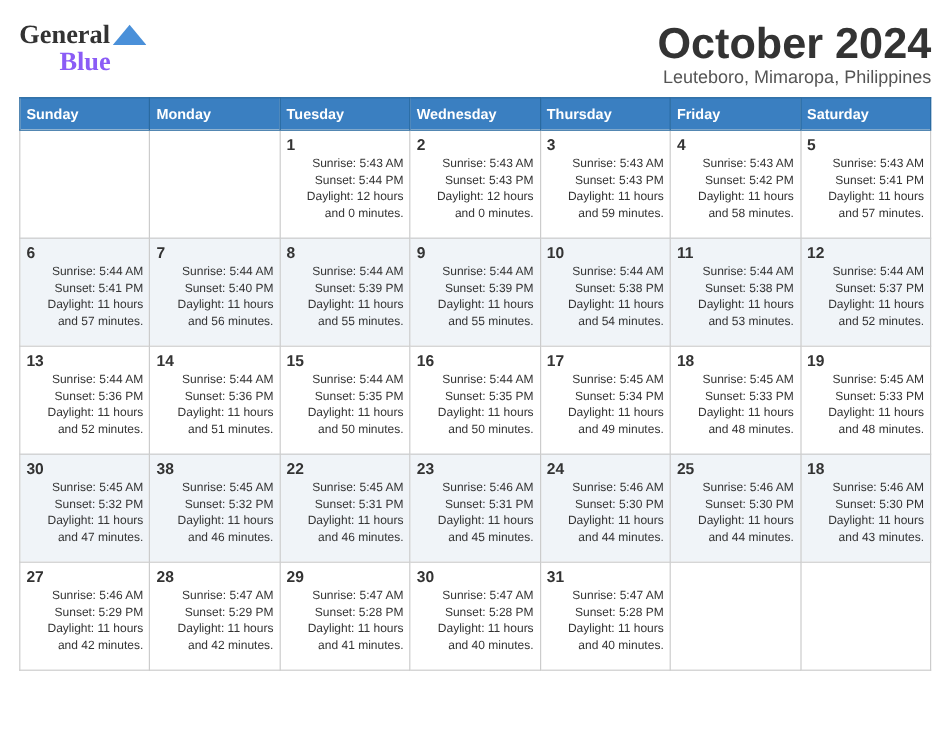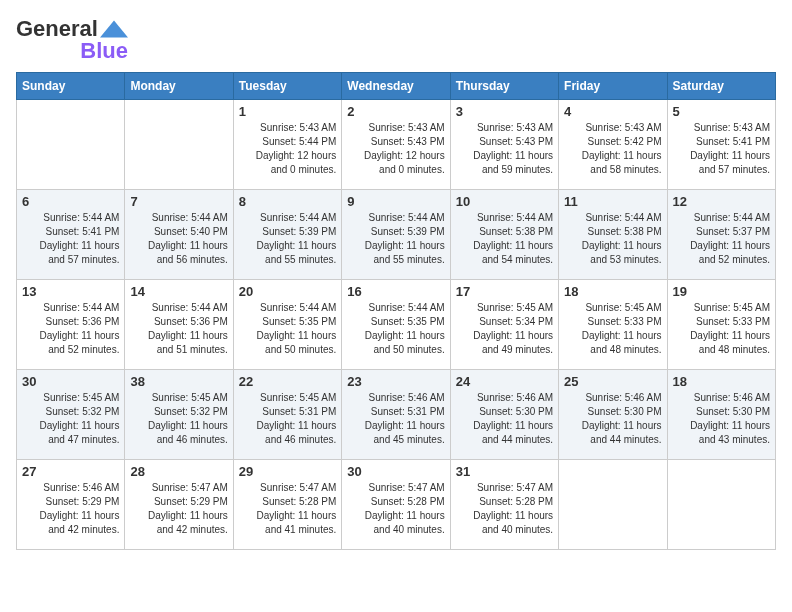--- a/index.html
+++ b/index.html
@@ -12,21 +12,22 @@
     }
     .header {
       display: flex;
       align-items: flex-start;
       justify-content: space-between;
       margin-bottom: 8px;
     }
     .logo {
       display: flex;
       flex-direction: column;
-      align-items: flex-end;
+      align-items: center;
+      font-family: Liberation Serif, serif;
     }
     .logo-arrow {
       width: 24px;
       height: 14px;
       margin-left: 52px;
       margin-top: -4px;
     }
     .title-section {
       text-align: right;
     }
@@ -95,20 +96,24 @@
 <div class="header">
   <div class="logo">
     <div style="display:flex; align-items:center;">
       <span style="font-size:22px; font-weight:bold; color:#333;">General</span>
       <svg class="logo-arrow" viewBox="0 0 30 18" style="margin-left:2px; margin-top:0px; width:28px; height:18px;">
         <polygon points="0,18 15,0 30,18" fill="#4a90d9"></polygon>
       </svg>
     </div>
     <span style="font-size:22px; font-weight:bold; color:#8b5cf6; margin-top:-4px; margin-left:4px;">Blue</span>
   </div>
+  <div class="title-section">
+    <div class="month-title">October 2024</div>
+    <div class="location">Leuteboro, Mimaropa, Philippines</div>
+  </div>
 </div>
 
 <table>
   <thead>
     <tr>
     <th>Sunday</th>
         <th>Monday</th>
         <th>Tuesday</th>
         <th>Wednesday</th>
         <th>Thursday</th>
@@ -174,21 +179,21 @@
       <tr>
         <td>
           <span class="day-num">13</span>
           <div class="day-info">Sunrise: 5:44 AM<br>Sunset: 5:36 PM<br>Daylight: 11 hours<br>and 52 minutes.</div>
         </td>
         <td>
           <span class="day-num">14</span>
           <div class="day-info">Sunrise: 5:44 AM<br>Sunset: 5:36 PM<br>Daylight: 11 hours<br>and 51 minutes.</div>
         </td>
         <td>
-          <span class="day-num">20</span>
+          <span class="day-num">15</span>
           <div class="day-info">Sunrise: 5:44 AM<br>Sunset: 5:35 PM<br>Daylight: 11 hours<br>and 50 minutes.</div>
         </td>
         <td>
           <span class="day-num">16</span>
           <div class="day-info">Sunrise: 5:44 AM<br>Sunset: 5:35 PM<br>Daylight: 11 hours<br>and 50 minutes.</div>
         </td>
         <td>
           <span class="day-num">17</span>
           <div class="day-info">Sunrise: 5:45 AM<br>Sunset: 5:34 PM<br>Daylight: 11 hours<br>and 49 minutes.</div>
         </td>

